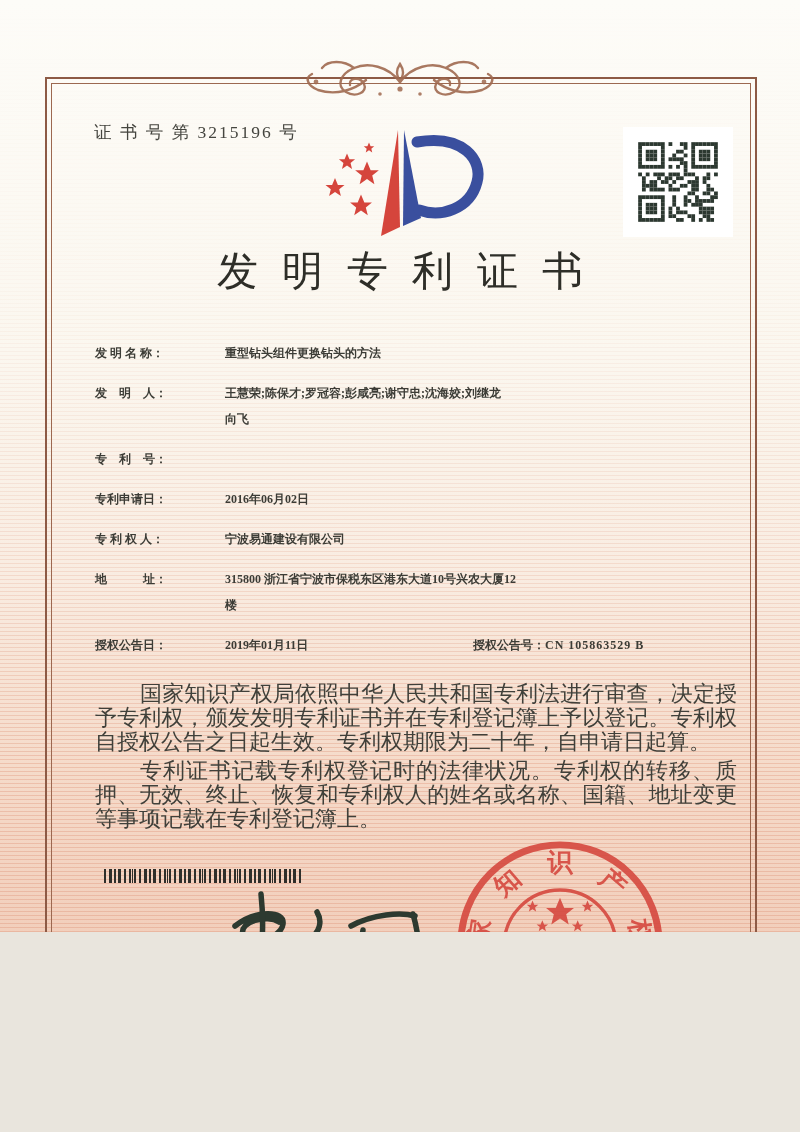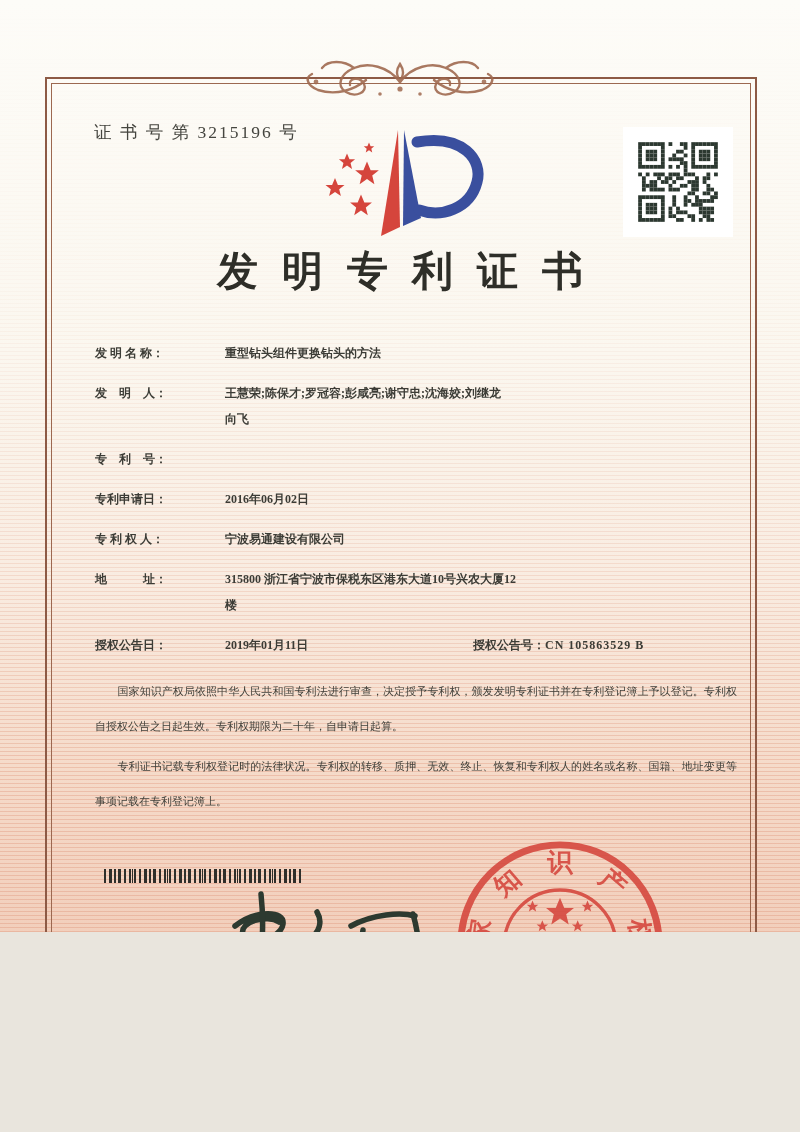--- a/index.html
+++ b/index.html
@@ -14,29 +14,29 @@
     background:repeating-linear-gradient(0deg, rgba(216,123,92,.28) 0 1px, rgba(255,255,255,0) 1px 4px);
     -webkit-mask-image:linear-gradient(180deg,rgba(0,0,0,0) 0%,rgba(0,0,0,.1) 30%,rgba(0,0,0,.55) 58%,#000 82%);
     mask-image:linear-gradient(180deg,rgba(0,0,0,0) 0%,rgba(0,0,0,.1) 30%,rgba(0,0,0,.55) 58%,#000 82%);
   }
   .abs{position:absolute;}
   .frame{
     left:45px;top:77px;width:708px;height:982px;
     border:2px solid #8d5a45;outline:1px solid #9c6850;outline-offset:-7px;
   }
   .cert-no{left:94px;top:120px;font-size:17.5px;letter-spacing:2px;color:#45453f;}
-  .title{left:0;top:244px;width:100%;text-align:center;font-size:41px;font-weight:700;
+  .title{left:0;top:244px;width:100%;text-align:center;font-size:41px;font-weight:400;
          letter-spacing:24px;padding-left:24px;box-sizing:border-box;color:#2e2e28;}
   .content{left:95px;top:340px;width:642px;}
   .frow{display:flex;margin-bottom:14px;font-size:12px;line-height:26px;font-weight:bold;}
   .flabel{flex:0 0 130px;white-space:nowrap;color:#3c3c36;}
   .fvalue{white-space:pre-line;color:#3c3c36;}
   .fvalue.num{font-family:"Liberation Serif",serif;letter-spacing:1px;}
   .flabel2{margin-left:38px;white-space:nowrap;text-align:right;}
-  .paras{margin-top:16px;font-size:11px;line-height:35px;text-align:justify;color:#40403a;}
+  .paras{margin-top:24px;font-size:22px;line-height:24px;text-align:justify;color:#40403a;}
   .paras p{margin:0 0 5px;text-indent:2.05em;}
   .barcode{left:104px;top:869px;width:198px;height:14px;
     background-image:
       repeating-linear-gradient(90deg,#2f2f2b 0 2px,rgba(0,0,0,0) 2px 5px),
       repeating-linear-gradient(90deg,#2f2f2b 0 1px,rgba(0,0,0,0) 1px 7px);}
   .signoff{left:105px;top:956px;font-size:18px;letter-spacing:3px;color:#30302b;line-height:34px;margin-left:8px;}
   .seal-date{left:452px;top:991px;width:216px;text-align:center;color:#d5453c;
              font-size:15.5px;font-weight:700;letter-spacing:1px;}
   .pageno{left:0;top:1080px;width:100%;text-align:left;font-size:14.5px;color:#4c463e;letter-spacing:2px;}
   .backnote{left:0;top:1089px;width:100%;text-align:center;font-size:15px;color:#7b6a57;letter-spacing:3px;}

